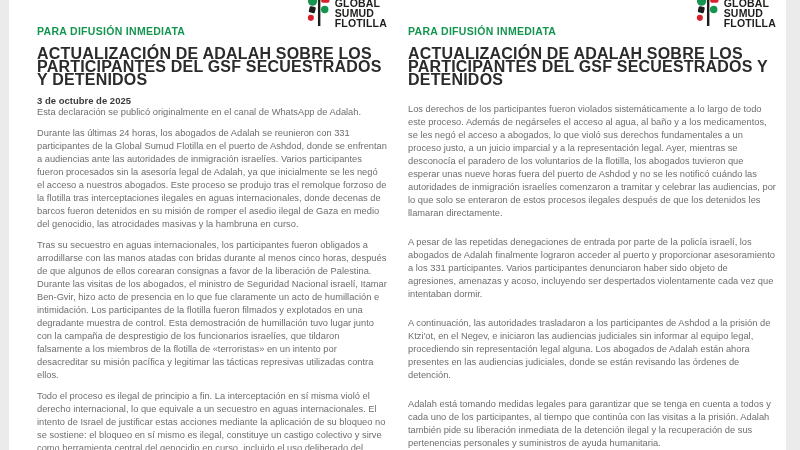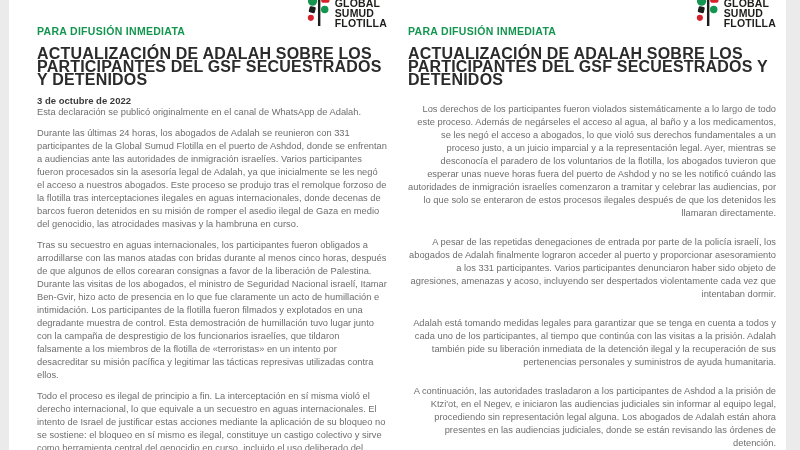--- a/index.html
+++ b/index.html
@@ -82,21 +82,21 @@
   .note {
     margin: 10px 0 0 0;
   }
   p.body, .note, .footer-cta, .footer-url {
     font-size: 9.3px;
     line-height: 13px;
     color: #6e6e6e;
     margin: 0;
   }
   p.body { margin-top: 8px; }
-  .page-right p.body { margin-top: 16px; text-align: right; }
+  .page-right p.body { margin-top: 16px; }
   .page-right p.body.first { margin-top: 17px; }
 </style>
 </head>
 <body>
 
 <div class="stage">
   <div class="edge left"></div>
   <div class="edge right"></div>
 
   <section class="page page-left">
@@ -112,21 +112,21 @@
           <circle cx="5.6" cy="26" r="3.5" fill="#d6212b"></circle>
         </svg>
         <div class="wordmark">
           <span>GLOBAL</span>
           <span>SUMUD</span>
           <span>FLOTILLA</span>
         </div>
       </div>
     </header>
     <h1 class="doc-title">ACTUALIZACIÓN DE ADALAH SOBRE LOS PARTICIPANTES DEL GSF SECUESTRADOS Y DETENIDOS</h1>
-    <div class="doc-date">3 de octubre de 2022</div>
+    <div class="doc-date">3 de octubre de 2025</div>
     <p class="note">Esta declaración se publicó originalmente en el canal de WhatsApp de Adalah.</p>
     <p class="body">Durante las últimas 24 horas, los abogados de Adalah se reunieron con 331 participantes de la Global Sumud Flotilla en el puerto de Ashdod, donde se enfrentan a audiencias ante las autoridades de inmigración israelíes. Varios participantes fueron procesados sin la asesoría legal de Adalah, ya que inicialmente se les negó el acceso a nuestros abogados. Este proceso se produjo tras el remolque forzoso de la flotilla tras interceptaciones ilegales en aguas internacionales, donde decenas de barcos fueron detenidos en su misión de romper el asedio ilegal de Gaza en medio del genocidio, las atrocidades masivas y la hambruna en curso.</p>
     <p class="body">Tras su secuestro en aguas internacionales, los participantes fueron obligados a arrodillarse con las manos atadas con bridas durante al menos cinco horas, después de que algunos de ellos corearan consignas a favor de la liberación de Palestina. Durante las visitas de los abogados, el ministro de Seguridad Nacional israelí, Itamar Ben-Gvir, hizo acto de presencia en lo que fue claramente un acto de humillación e intimidación. Los participantes de la flotilla fueron filmados y explotados en una degradante muestra de control. Esta demostración de humillación tuvo lugar junto con la campaña de desprestigio de los funcionarios israelíes, que tildaron falsamente a los miembros de la flotilla de «terroristas» en un intento por desacreditar su misión pacífica y legitimar las tácticas represivas utilizadas contra ellos.</p>
     <p class="body">Todo el proceso es ilegal de principio a fin. La interceptación en sí misma violó el derecho internacional, lo que equivale a un secuestro en aguas internacionales. El intento de Israel de justificar estas acciones mediante la aplicación de su bloqueo no se sostiene: el bloqueo en sí mismo es ilegal, constituye un castigo colectivo y sirve como herramienta central del genocidio en curso, incluido el uso deliberado del hambre como método de guerra.</p>
   </section>
 
   <section class="page page-right">
     <header class="page-header">
       <div class="kicker">PARA DIFUSIÓN INMEDIATA</div>
       <div class="logo">
@@ -141,17 +141,17 @@
         <div class="wordmark">
           <span>GLOBAL</span>
           <span>SUMUD</span>
           <span>FLOTILLA</span>
         </div>
       </div>
     </header>
     <h1 class="doc-title">ACTUALIZACIÓN DE ADALAH SOBRE LOS PARTICIPANTES DEL GSF SECUESTRADOS Y DETENIDOS</h1>
     <p class="body first">Los derechos de los participantes fueron violados sistemáticamente a lo largo de todo este proceso. Además de negárseles el acceso al agua, al baño y a los medicamentos, se les negó el acceso a abogados, lo que violó sus derechos fundamentales a un proceso justo, a un juicio imparcial y a la representación legal. Ayer, mientras se desconocía el paradero de los voluntarios de la flotilla, los abogados tuvieron que esperar unas nueve horas fuera del puerto de Ashdod y no se les notificó cuándo las autoridades de inmigración israelíes comenzaron a tramitar y celebrar las audiencias, por lo que solo se enteraron de estos procesos ilegales después de que los detenidos les llamaran directamente.</p>
     <p class="body">A pesar de las repetidas denegaciones de entrada por parte de la policía israelí, los abogados de Adalah finalmente lograron acceder al puerto y proporcionar asesoramiento a los 331 participantes. Varios participantes denunciaron haber sido objeto de agresiones, amenazas y acoso, incluyendo ser despertados violentamente cada vez que intentaban dormir.</p>
+    <p class="body">A continuación, las autoridades trasladaron a los participantes de Ashdod a la prisión de Ktzi'ot, en el Negev, e iniciaron las audiencias judiciales sin informar al equipo legal, procediendo sin representación legal alguna. Los abogados de Adalah están ahora presentes en las audiencias judiciales, donde se están revisando las órdenes de detención.</p>
     <p class="body">Adalah está tomando medidas legales para garantizar que se tenga en cuenta a todos y cada uno de los participantes, al tiempo que continúa con las visitas a la prisión. Adalah también pide su liberación inmediata de la detención ilegal y la recuperación de sus pertenencias personales y suministros de ayuda humanitaria.</p>
-    <p class="body">A continuación, las autoridades trasladaron a los participantes de Ashdod a la prisión de Ktzi'ot, en el Negev, e iniciaron las audiencias judiciales sin informar al equipo legal, procediendo sin representación legal alguna. Los abogados de Adalah están ahora presentes en las audiencias judiciales, donde se están revisando las órdenes de detención.</p>
 
   </section>
 </div>
 
 </body></html>

